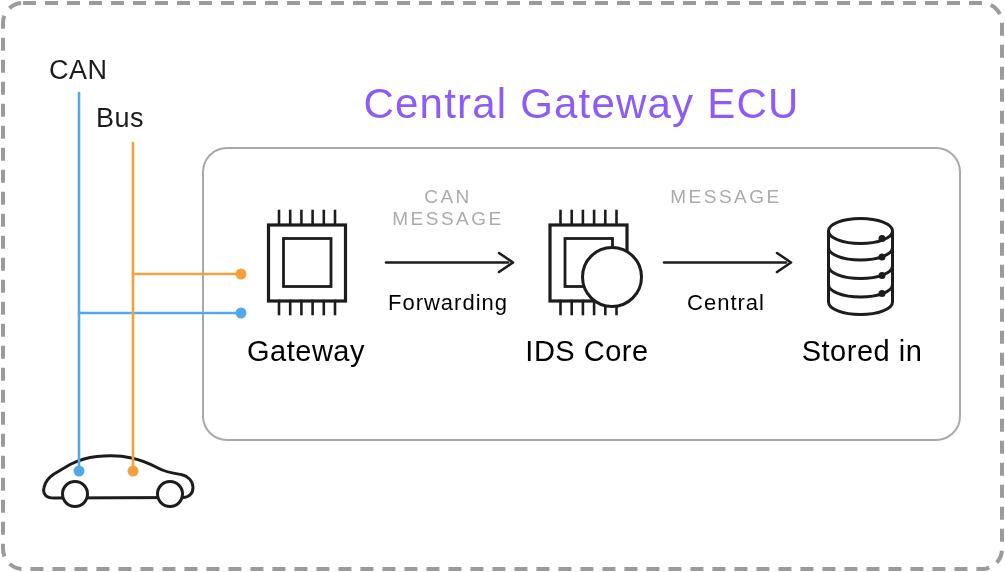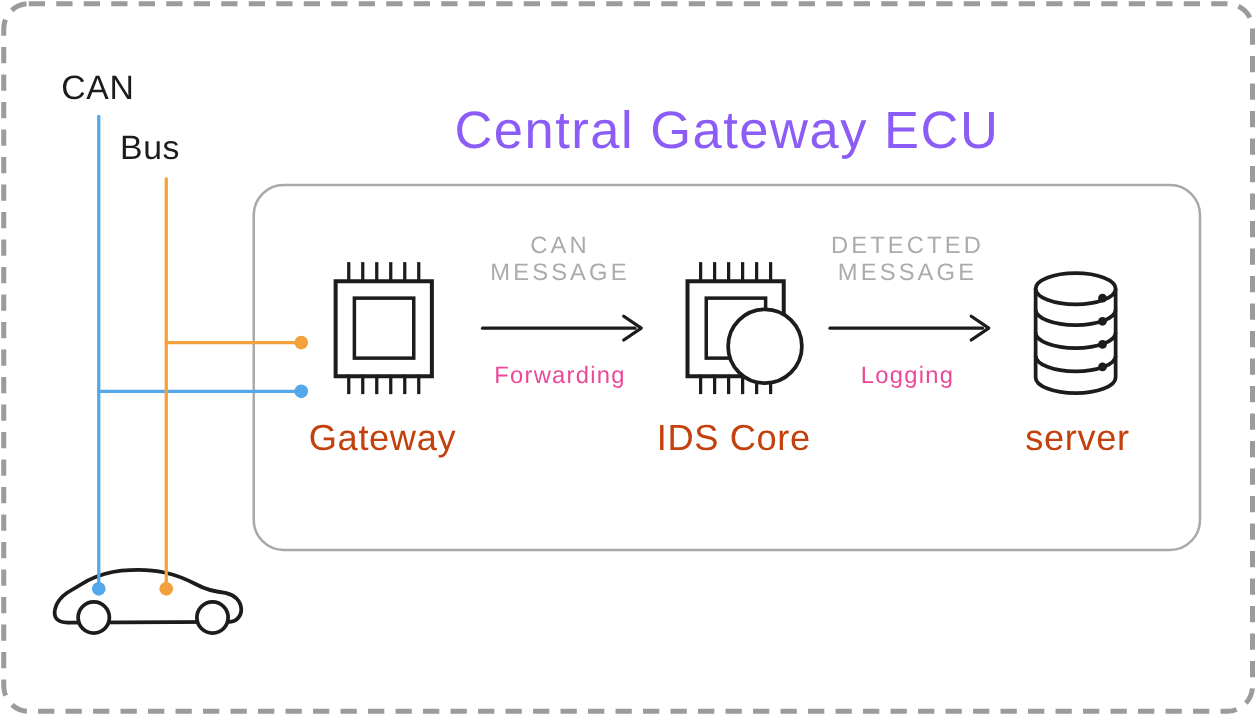--- a/index.html
+++ b/index.html
@@ -21,25 +21,25 @@
     text-align: center; font-size: 42px; letter-spacing: 1.2px; color: #8b5cf6;
     white-space: nowrap;
   }
   .flow-top {
     position: absolute; width: 200px; text-align: center;
     font-size: 19px; line-height: 22px; letter-spacing: 2.5px;
     color: #ABABAB;
   }
   .flow-action {
     position: absolute; width: 200px; text-align: center;
-    font-size: 19px; letter-spacing: 1px; color: #ec4899;
+    font-size: 22px; letter-spacing: 1px; color: #000000;
   }
   .node-label {
     position: absolute; width: 200px; text-align: center;
-    font-size: 29px; line-height: 37px; letter-spacing: 0.5px; color: #c2410c;
+    font-size: 29px; line-height: 37px; letter-spacing: 0.5px; color: #000000;
   }
   .node-label span, .flow-top span { display: block; }
 </style>
 </head>
 <body>
 
 <div class="canvas">
 
   <svg class="layer" width="1005" height="572" viewBox="0 0 1005 572">
 
@@ -151,29 +151,28 @@
   <div class="txt ecu-title">Central Gateway ECU</div>
 
   <div class="flow-top" style="left:348px; top:186px;">
     <span>CAN</span>
     <span>MESSAGE</span>
   </div>
 
   <div class="flow-action" style="left:348px; top:290px;">Forwarding</div>
 
   <div class="flow-top" style="left:626px; top:186px;">
-    <span>DETECTED</span>
     <span>MESSAGE</span>
   </div>
 
-  <div class="flow-action" style="left:626px; top:290px;">Logging</div>
+  <div class="flow-action" style="left:626px; top:290px;">Central</div>
 
   <div class="node-label" style="left:206px; top:333px;">
     <span>Gateway</span>
   </div>
 
   <div class="node-label" style="left:487px; top:333px;text-align:center;">IDS Core</div>
 
   <div class="node-label" style="left:762px; top:333px;">
-    <span>server</span>
+    <span>Stored in</span>
   </div>
 
 </div>
 
 </body></html>

